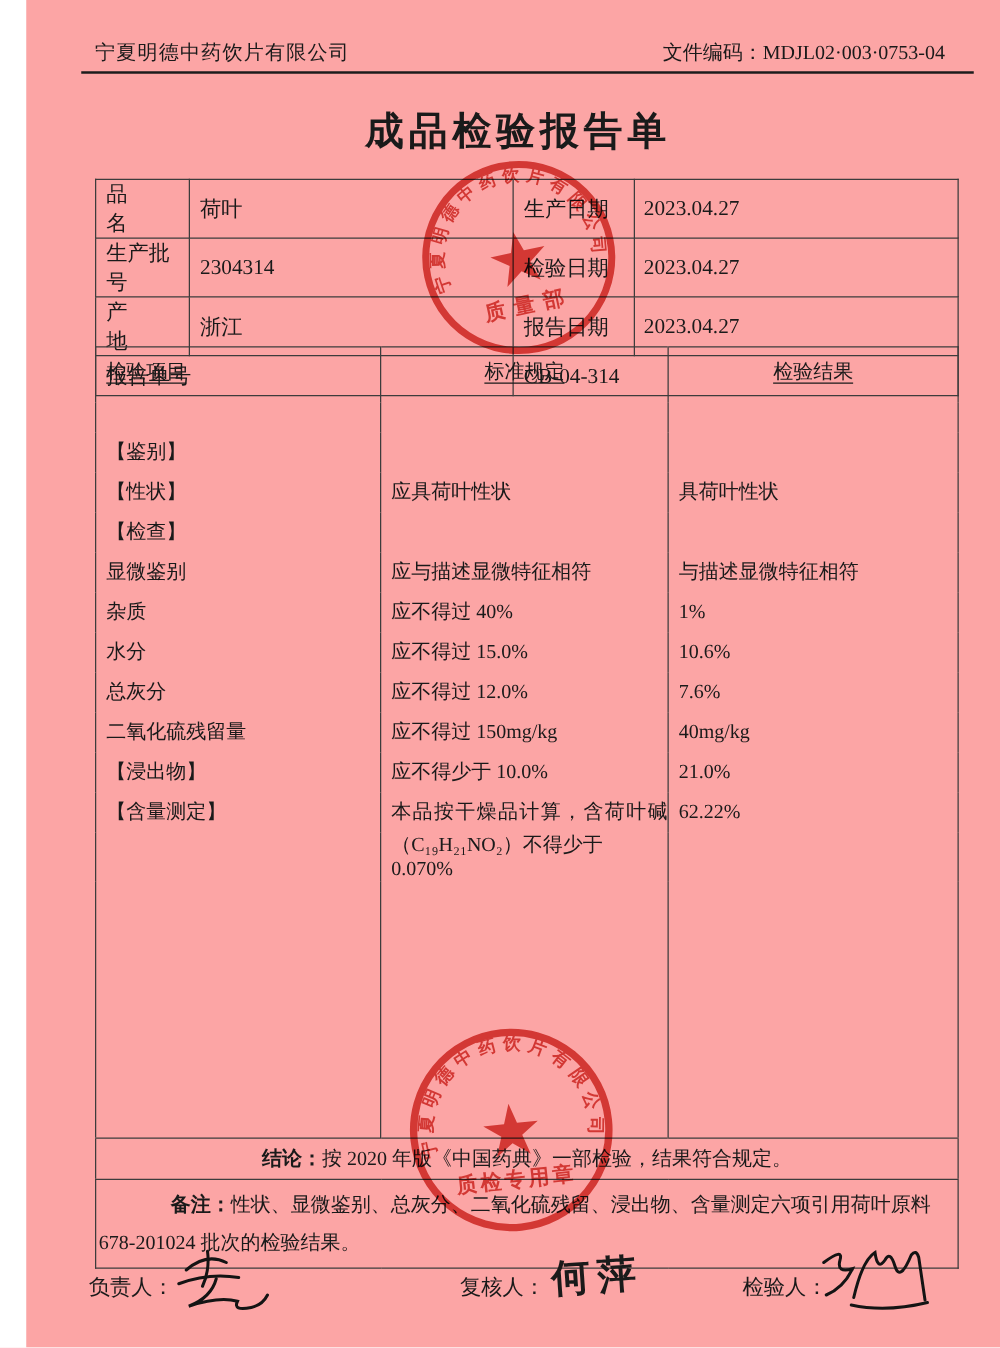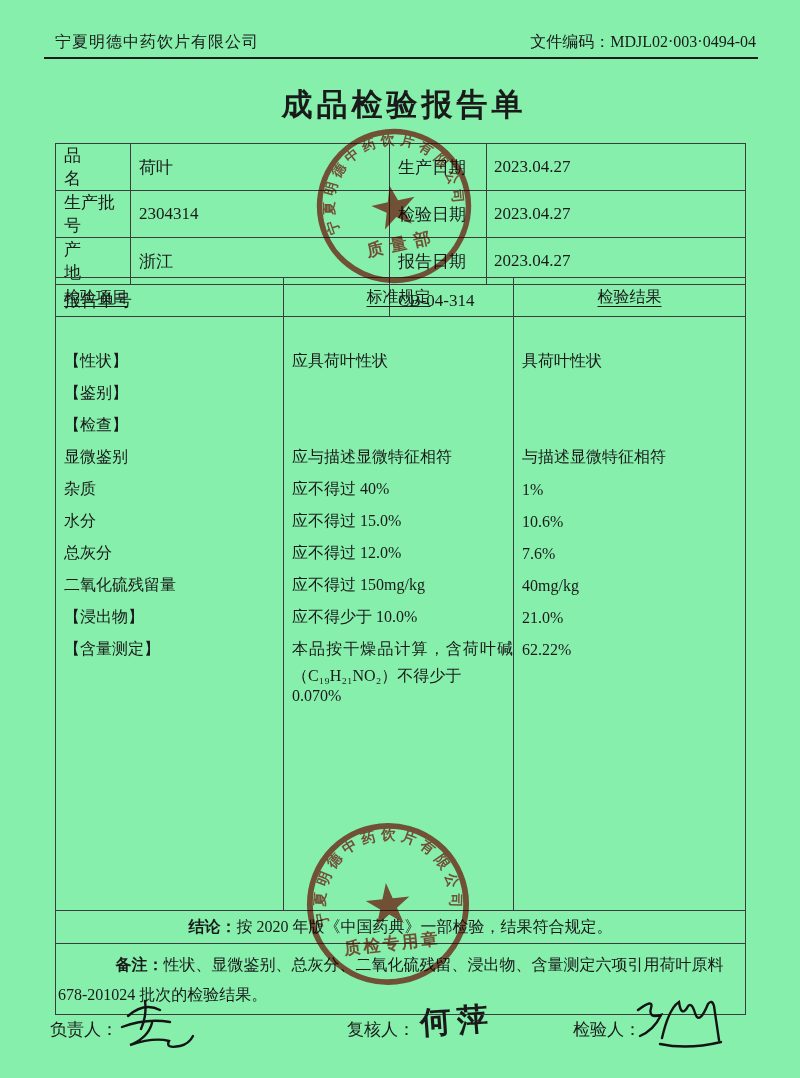--- a/index.html
+++ b/index.html
@@ -4,21 +4,21 @@
 <style>
   * { margin: 0; padding: 0; box-sizing: border-box; }
   html, body { background: #ffffff; }
   body {
     width: 800px; height: 1078px;
     font-family: "Liberation Serif", "DejaVu Serif", serif;
     color: #1a1a1a;
     position: relative;
     overflow: hidden;
   }
-  .page { position: absolute; inset: 0; background: #86efac; }
+  .page { position: absolute; inset: 0; background: #fca5a5; margin-left: 21px; }
 
   
   .hdr-company { position: absolute; left: 55px; top: 32px; font-size: 16px; letter-spacing: 1px; }
   .hdr-code    { position: absolute; right: 44px; top: 32px; font-size: 16px; }
   .hdr-rule    { position: absolute; left: 44px; top: 57px; width: 714px; height: 2px; background: #1c1c1c; }
 
   
   .title { position: absolute; left: 4px; top: 84px; width: 100%; text-align: center;
            font-size: 31px; font-weight: bold; letter-spacing: 4px; }
 
@@ -65,21 +65,21 @@
   .stamp2 { left: 304px; top: 820px; transform: rotate(-6deg); }
   .stamp text { fill: #cf3a33; }
   .stamp .ring { stroke: #cf3a33; fill: none; }
 </style>
 </head>
 <body>
 
 <div class="page">
 
   <div class="hdr-company">宁夏明德中药饮片有限公司</div>
-  <div class="hdr-code">文件编码：MDJL02·003·0494-04</div>
+  <div class="hdr-code">文件编码：MDJL02·003·0753-04</div>
   <div class="hdr-rule"></div>
 
   <div class="title">成品检验报告单</div>
 
   <table class="info-table">
     <colgroup>
         <col style="width:75px">
         <col style="width:259px">
         <col style="width:97px">
         <col style="width:259px">
@@ -122,28 +122,28 @@
       <td class="h2 c2"><span>标准规定</span></td>
       <td class="h3 c3"><span>检验结果</span></td>
     </tr>
     <tr class="spacer-row">
           <td></td>
           <td class="c2"></td>
           <td class="c3"></td>
         </tr>
 
     <tr class="item-row">
+      <td>【鉴别】</td>
+      <td class="c2"></td>
+      <td class="c3"></td>
+    </tr>
+    <tr class="item-row">
       <td>【性状】</td>
       <td class="c2">应具荷叶性状</td>
       <td class="c3">具荷叶性状</td>
-    </tr>
-    <tr class="item-row">
-      <td>【鉴别】</td>
-      <td class="c2"></td>
-      <td class="c3"></td>
     </tr>
     <tr class="item-row">
       <td>【检查】</td>
       <td class="c2"></td>
       <td class="c3"></td>
     </tr>
     <tr class="item-row">
       <td>显微鉴别</td>
       <td class="c2">应与描述显微特征相符</td>
       <td class="c3">与描述显微特征相符</td>

